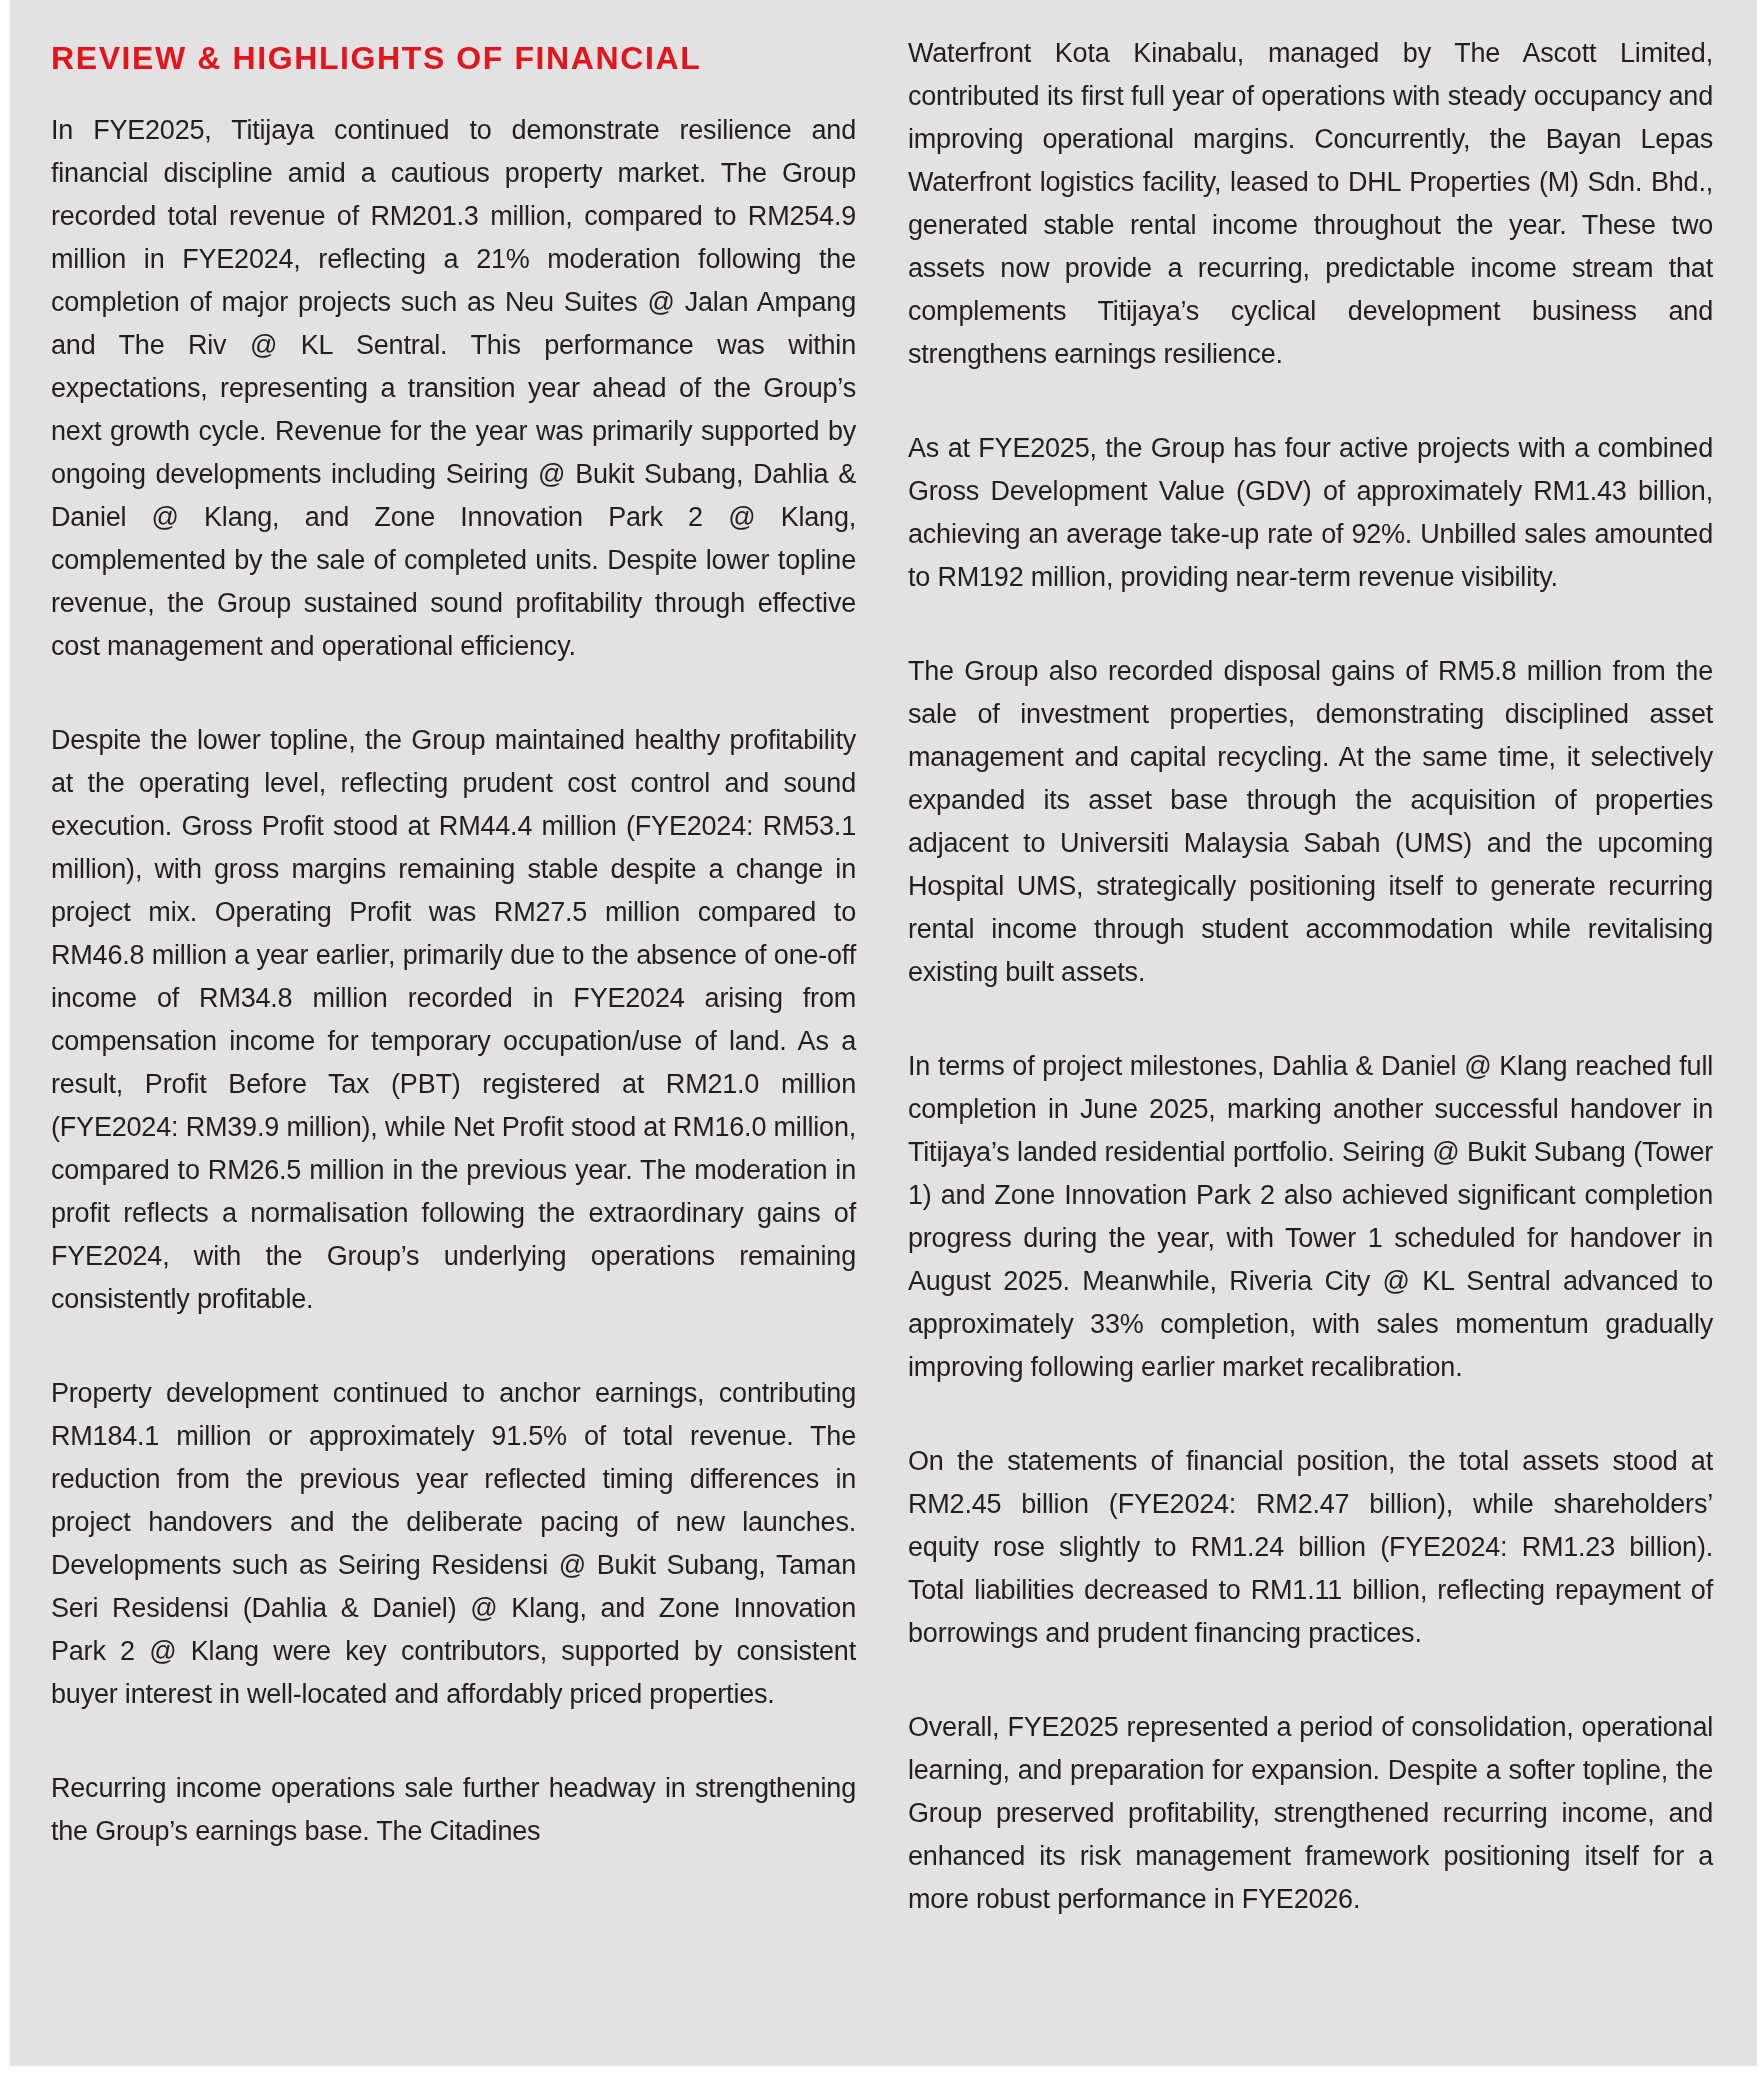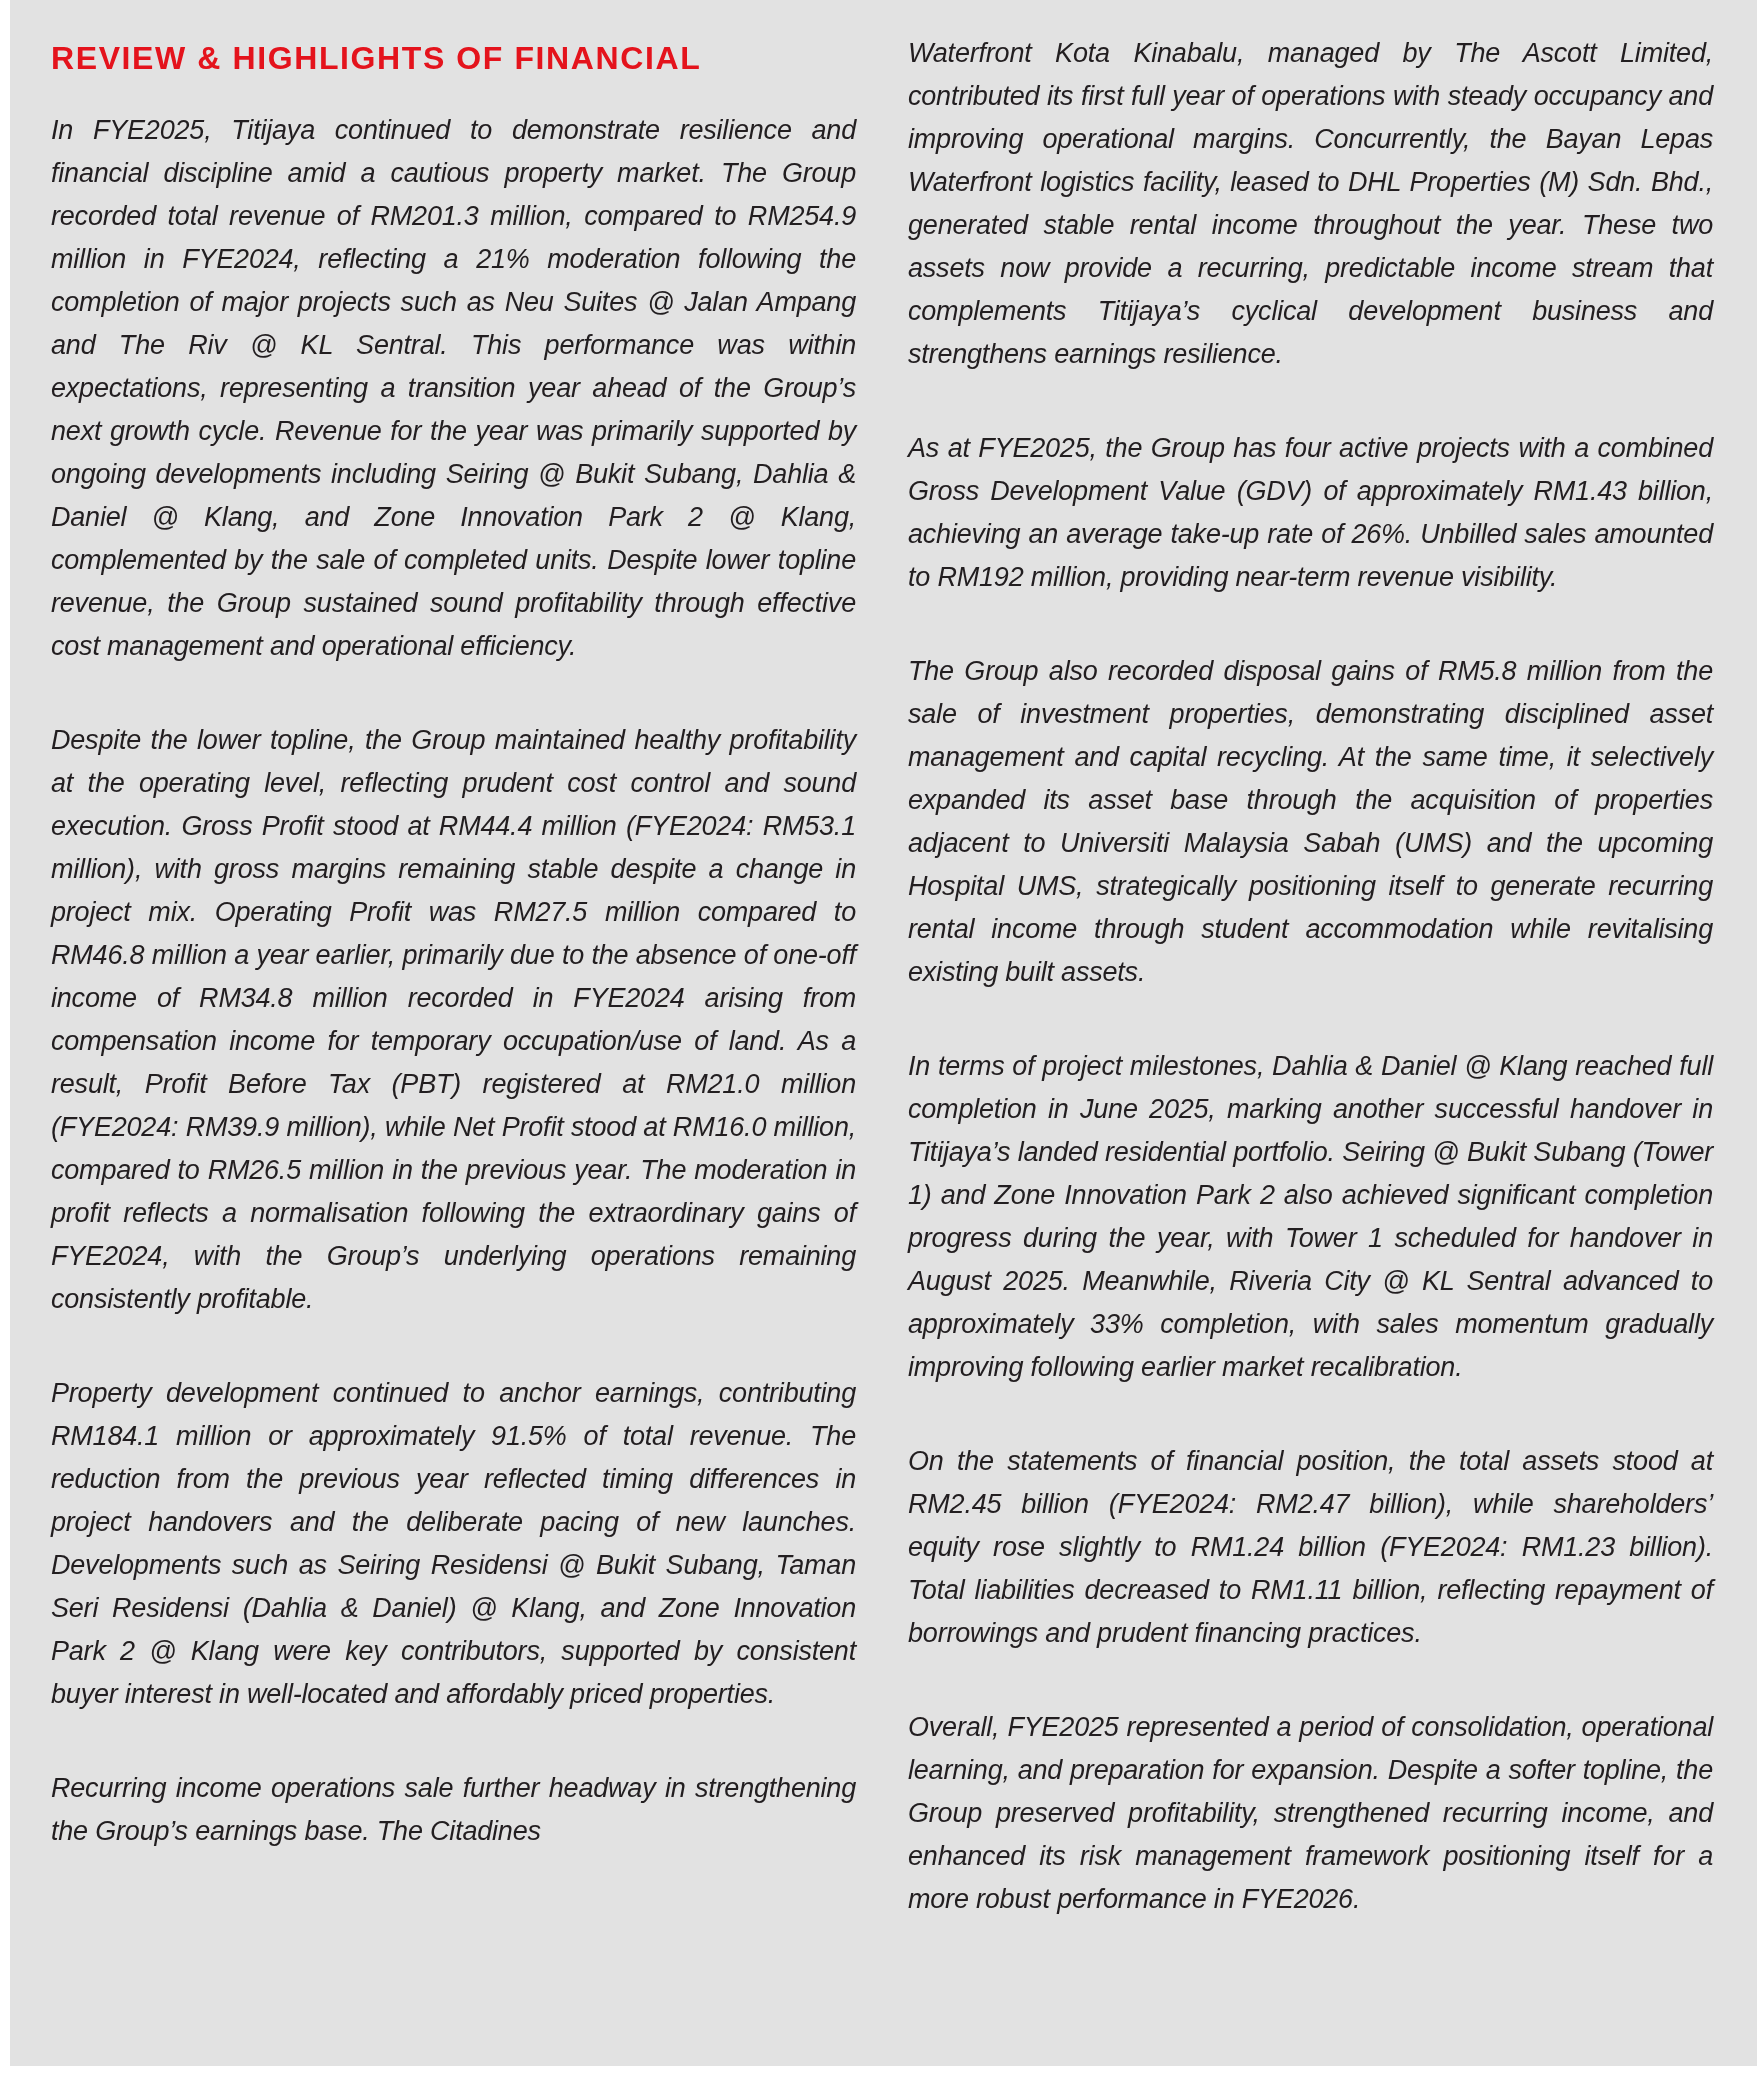--- a/index.html
+++ b/index.html
@@ -25,21 +25,21 @@
     box-sizing:border-box;
   }
   .col{
     width:805px;
     color:#221e20;
     font-size:27px;
     line-height:43px;
     letter-spacing:-0.2px;
     text-align:justify;
   }
-  .col p{margin:0 0 51px 0;font-style:italic;}
+  .col p{margin:0 0 51px 0;}
   .heading{
     margin:4.8px 0 30px 0;
     font-weight:700;
     font-size:32px;
     line-height:42px;
     letter-spacing:1.6px;
     color:#e4131c;
     text-align:left;
   }
   .heading div{display:block;}
@@ -57,21 +57,21 @@
         <div>REVIEW &amp; HIGHLIGHTS OF FINANCIAL</div>
       </h1>
       <p>In FYE2025, Titijaya continued to demonstrate resilience and financial discipline amid a cautious property market. The Group recorded total revenue of RM201.3 million, compared to RM254.9 million in FYE2024, reflecting a 21% moderation following the completion of major projects such as Neu Suites @ Jalan Ampang and The Riv @ KL Sentral. This performance was within expectations, representing a transition year ahead of the Group’s next growth cycle. Revenue for the year was primarily supported by ongoing developments including Seiring @ Bukit Subang, Dahlia &amp; Daniel @ Klang, and Zone Innovation Park 2 @ Klang, complemented by the sale of completed units. Despite lower topline revenue, the Group sustained sound profitability through effective cost management and operational efficiency.</p>
       <p>Despite the lower topline, the Group maintained healthy profitability at the operating level, reflecting prudent cost control and sound execution. Gross Profit stood at RM44.4 million (FYE2024: RM53.1 million), with gross margins remaining stable despite a change in project mix. Operating Profit was RM27.5 million compared to RM46.8 million a year earlier, primarily due to the absence of one-off income of RM34.8 million recorded in FYE2024 arising from compensation income for temporary occupation/use of land. As a result, Profit Before Tax (PBT) registered at RM21.0 million (FYE2024: RM39.9 million), while Net Profit stood at RM16.0 million, compared to RM26.5 million in the previous year. The moderation in profit reflects a normalisation following the extraordinary gains of FYE2024, with the Group’s underlying operations remaining consistently profitable.</p>
       <p>Property development continued to anchor earnings, contributing RM184.1 million or approximately 91.5% of total revenue. The reduction from the previous year reflected timing differences in project handovers and the deliberate pacing of new launches. Developments such as Seiring Residensi @ Bukit Subang, Taman Seri Residensi (Dahlia &amp; Daniel) @ Klang, and Zone Innovation Park 2 @ Klang were key contributors, supported by consistent buyer interest in well-located and affordably priced properties.</p>
       <p>Recurring income operations sale further headway in strengthening the Group’s earnings base. The Citadines</p>
     </div>
 
     <div class="col">
       <p>Waterfront Kota Kinabalu, managed by The Ascott Limited, contributed its first full year of operations with steady occupancy and improving operational margins. Concurrently, the Bayan Lepas Waterfront logistics facility, leased to DHL Properties (M) Sdn. Bhd., generated stable rental income throughout the year. These two assets now provide a recurring, predictable income stream that complements Titijaya’s cyclical development business and strengthens earnings resilience.</p>
-      <p>As at FYE2025, the Group has four active projects with a combined Gross Development Value (GDV) of approximately RM1.43 billion, achieving an average take-up rate of 26%. Unbilled sales amounted to RM192 million, providing near-term revenue visibility.</p>
+      <p>As at FYE2025, the Group has four active projects with a combined Gross Development Value (GDV) of approximately RM1.43 billion, achieving an average take-up rate of 92%. Unbilled sales amounted to RM192 million, providing near-term revenue visibility.</p>
       <p>The Group also recorded disposal gains of RM5.8 million from the sale of investment properties, demonstrating disciplined asset management and capital recycling. At the same time, it selectively expanded its asset base through the acquisition of properties adjacent to Universiti Malaysia Sabah (UMS) and the upcoming Hospital UMS, strategically positioning itself to generate recurring rental income through student accommodation while revitalising existing built assets.</p>
       <p>In terms of project milestones, Dahlia &amp; Daniel @ Klang reached full completion in June 2025, marking another successful handover in Titijaya’s landed residential portfolio. Seiring @ Bukit Subang (Tower 1) and Zone Innovation Park 2 also achieved significant completion progress during the year, with Tower 1 scheduled for handover in August 2025. Meanwhile, Riveria City @ KL Sentral advanced to approximately 33% completion, with sales momentum gradually improving following earlier market recalibration.</p>
       <p>On the statements of financial position, the total assets stood at RM2.45 billion (FYE2024: RM2.47 billion), while shareholders’ equity rose slightly to RM1.24 billion (FYE2024: RM1.23 billion). Total liabilities decreased to RM1.11 billion, reflecting repayment of borrowings and prudent financing practices.</p>
       <p>Overall, FYE2025 represented a period of consolidation, operational learning, and preparation for expansion. Despite a softer topline, the Group preserved profitability, strengthened recurring income, and enhanced its risk management framework positioning itself for a more robust performance in FYE2026.</p>
     </div>
 
   </div>
 </div>
 
 

